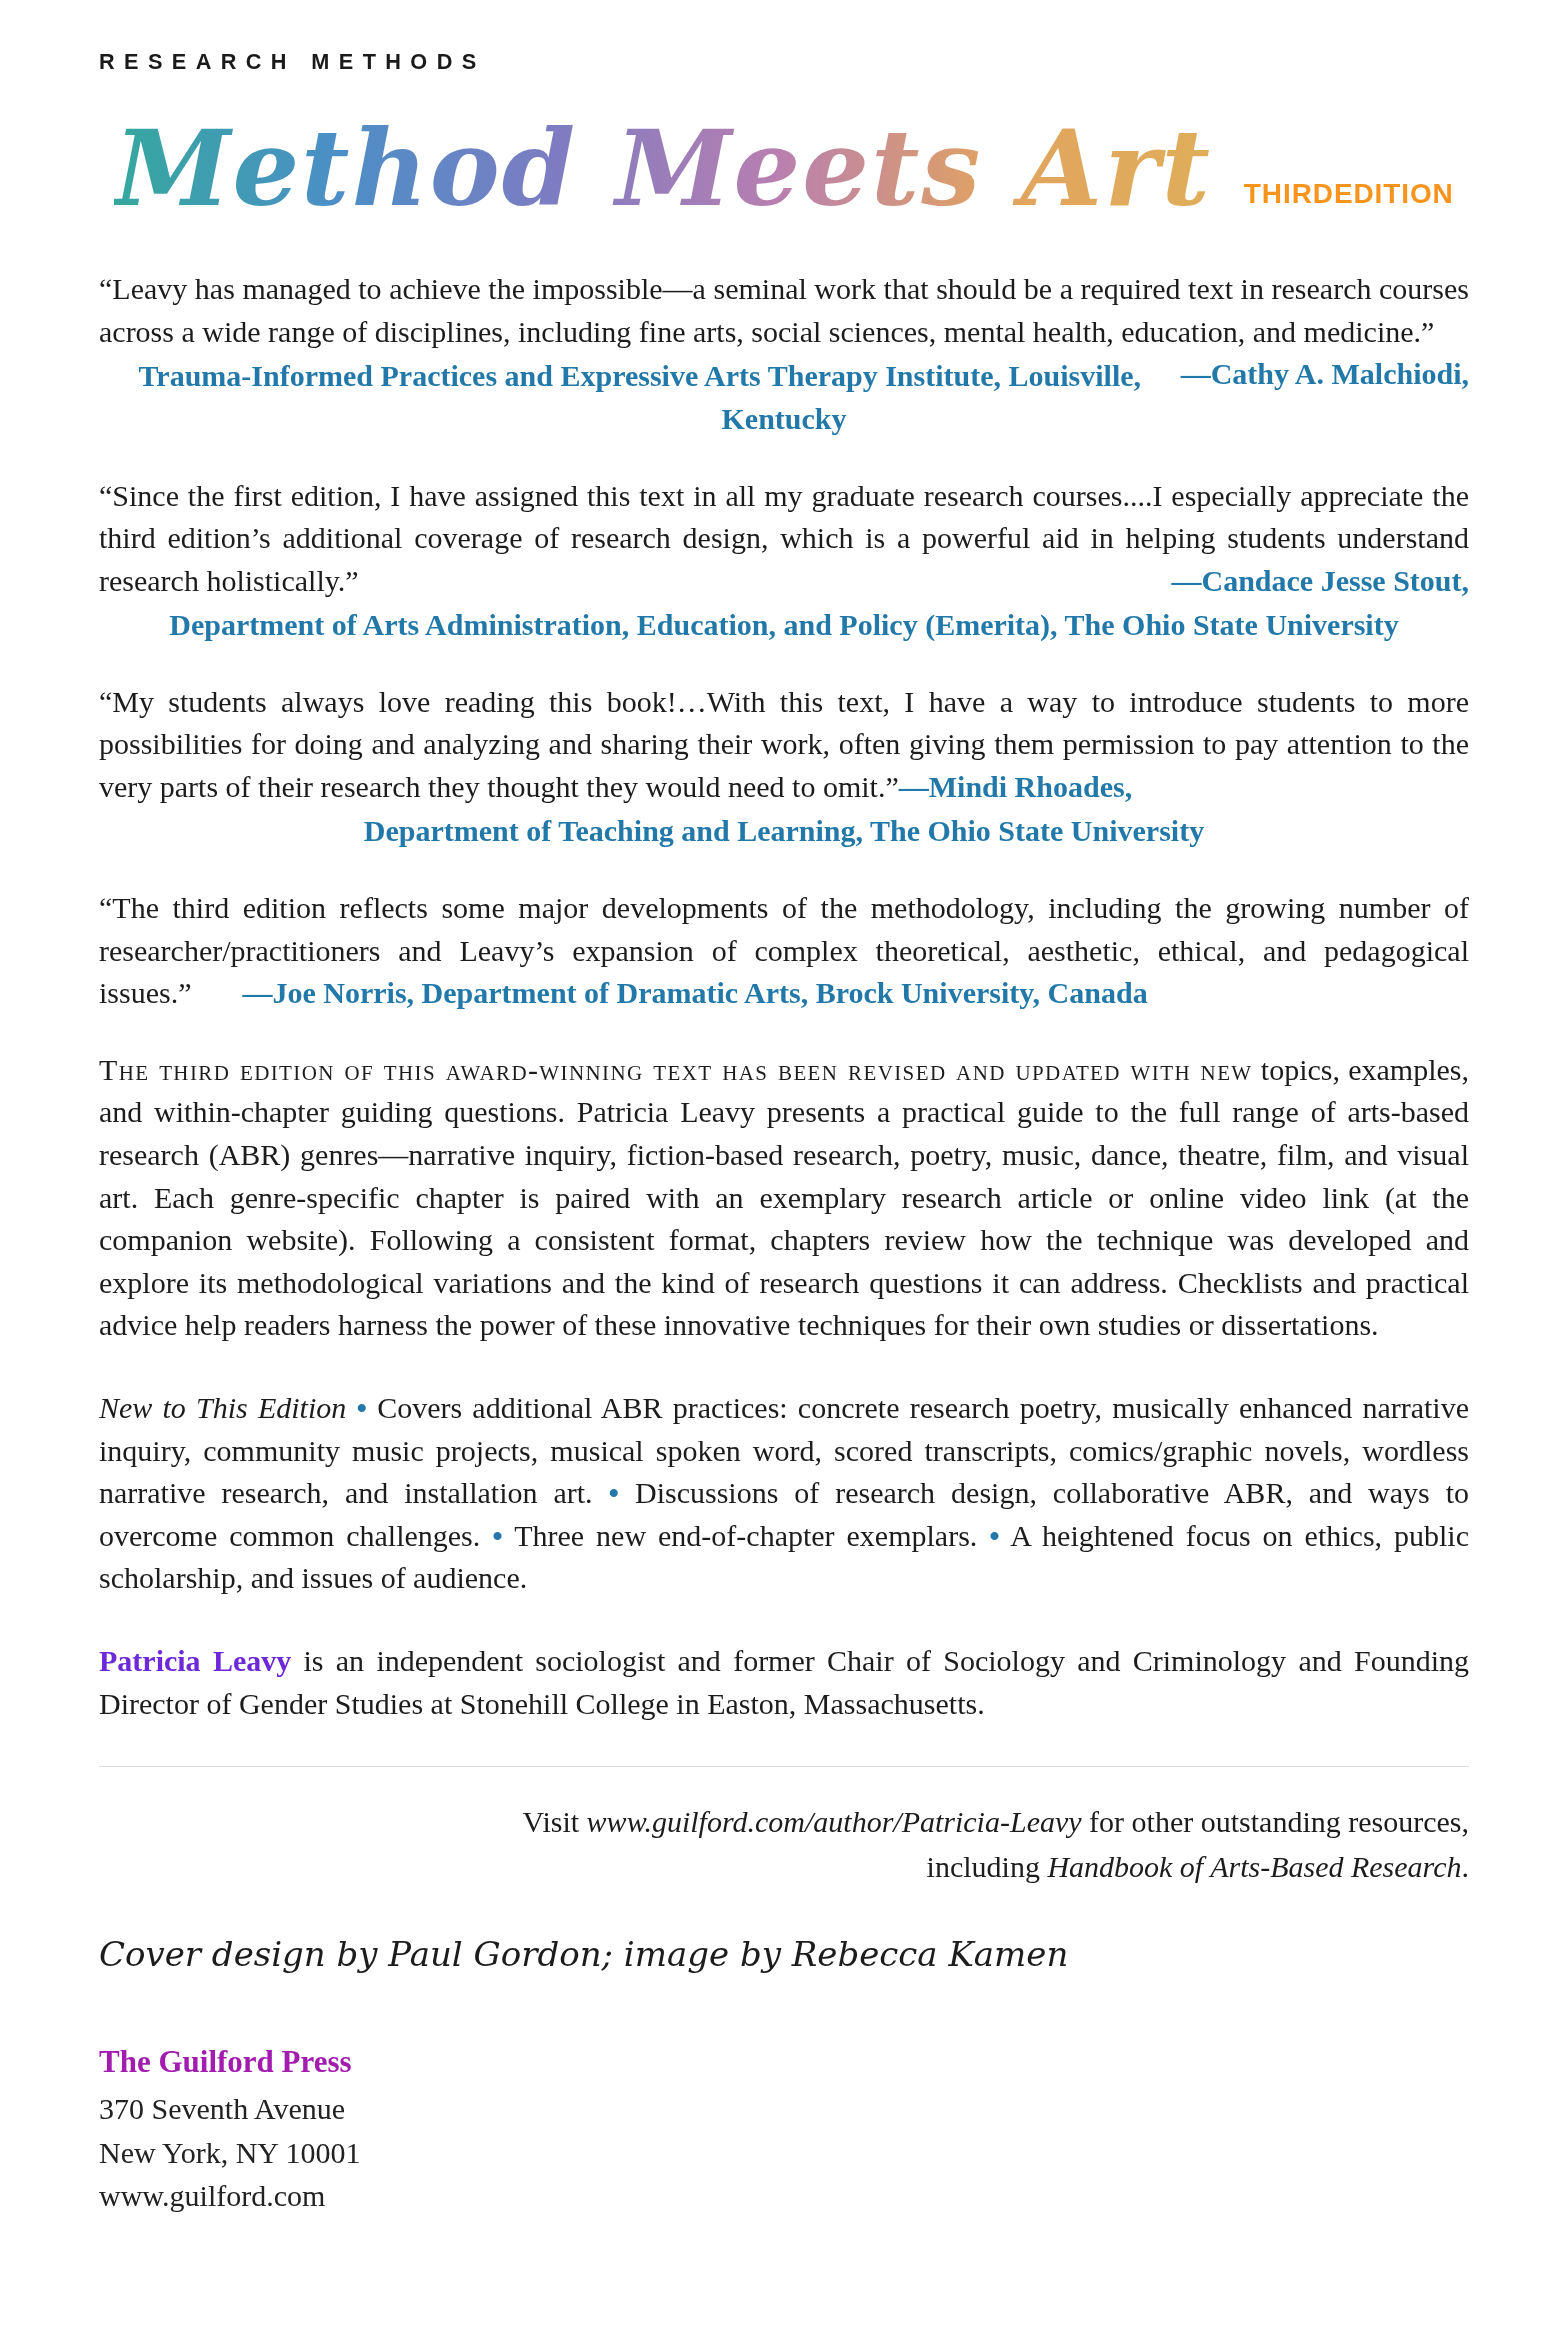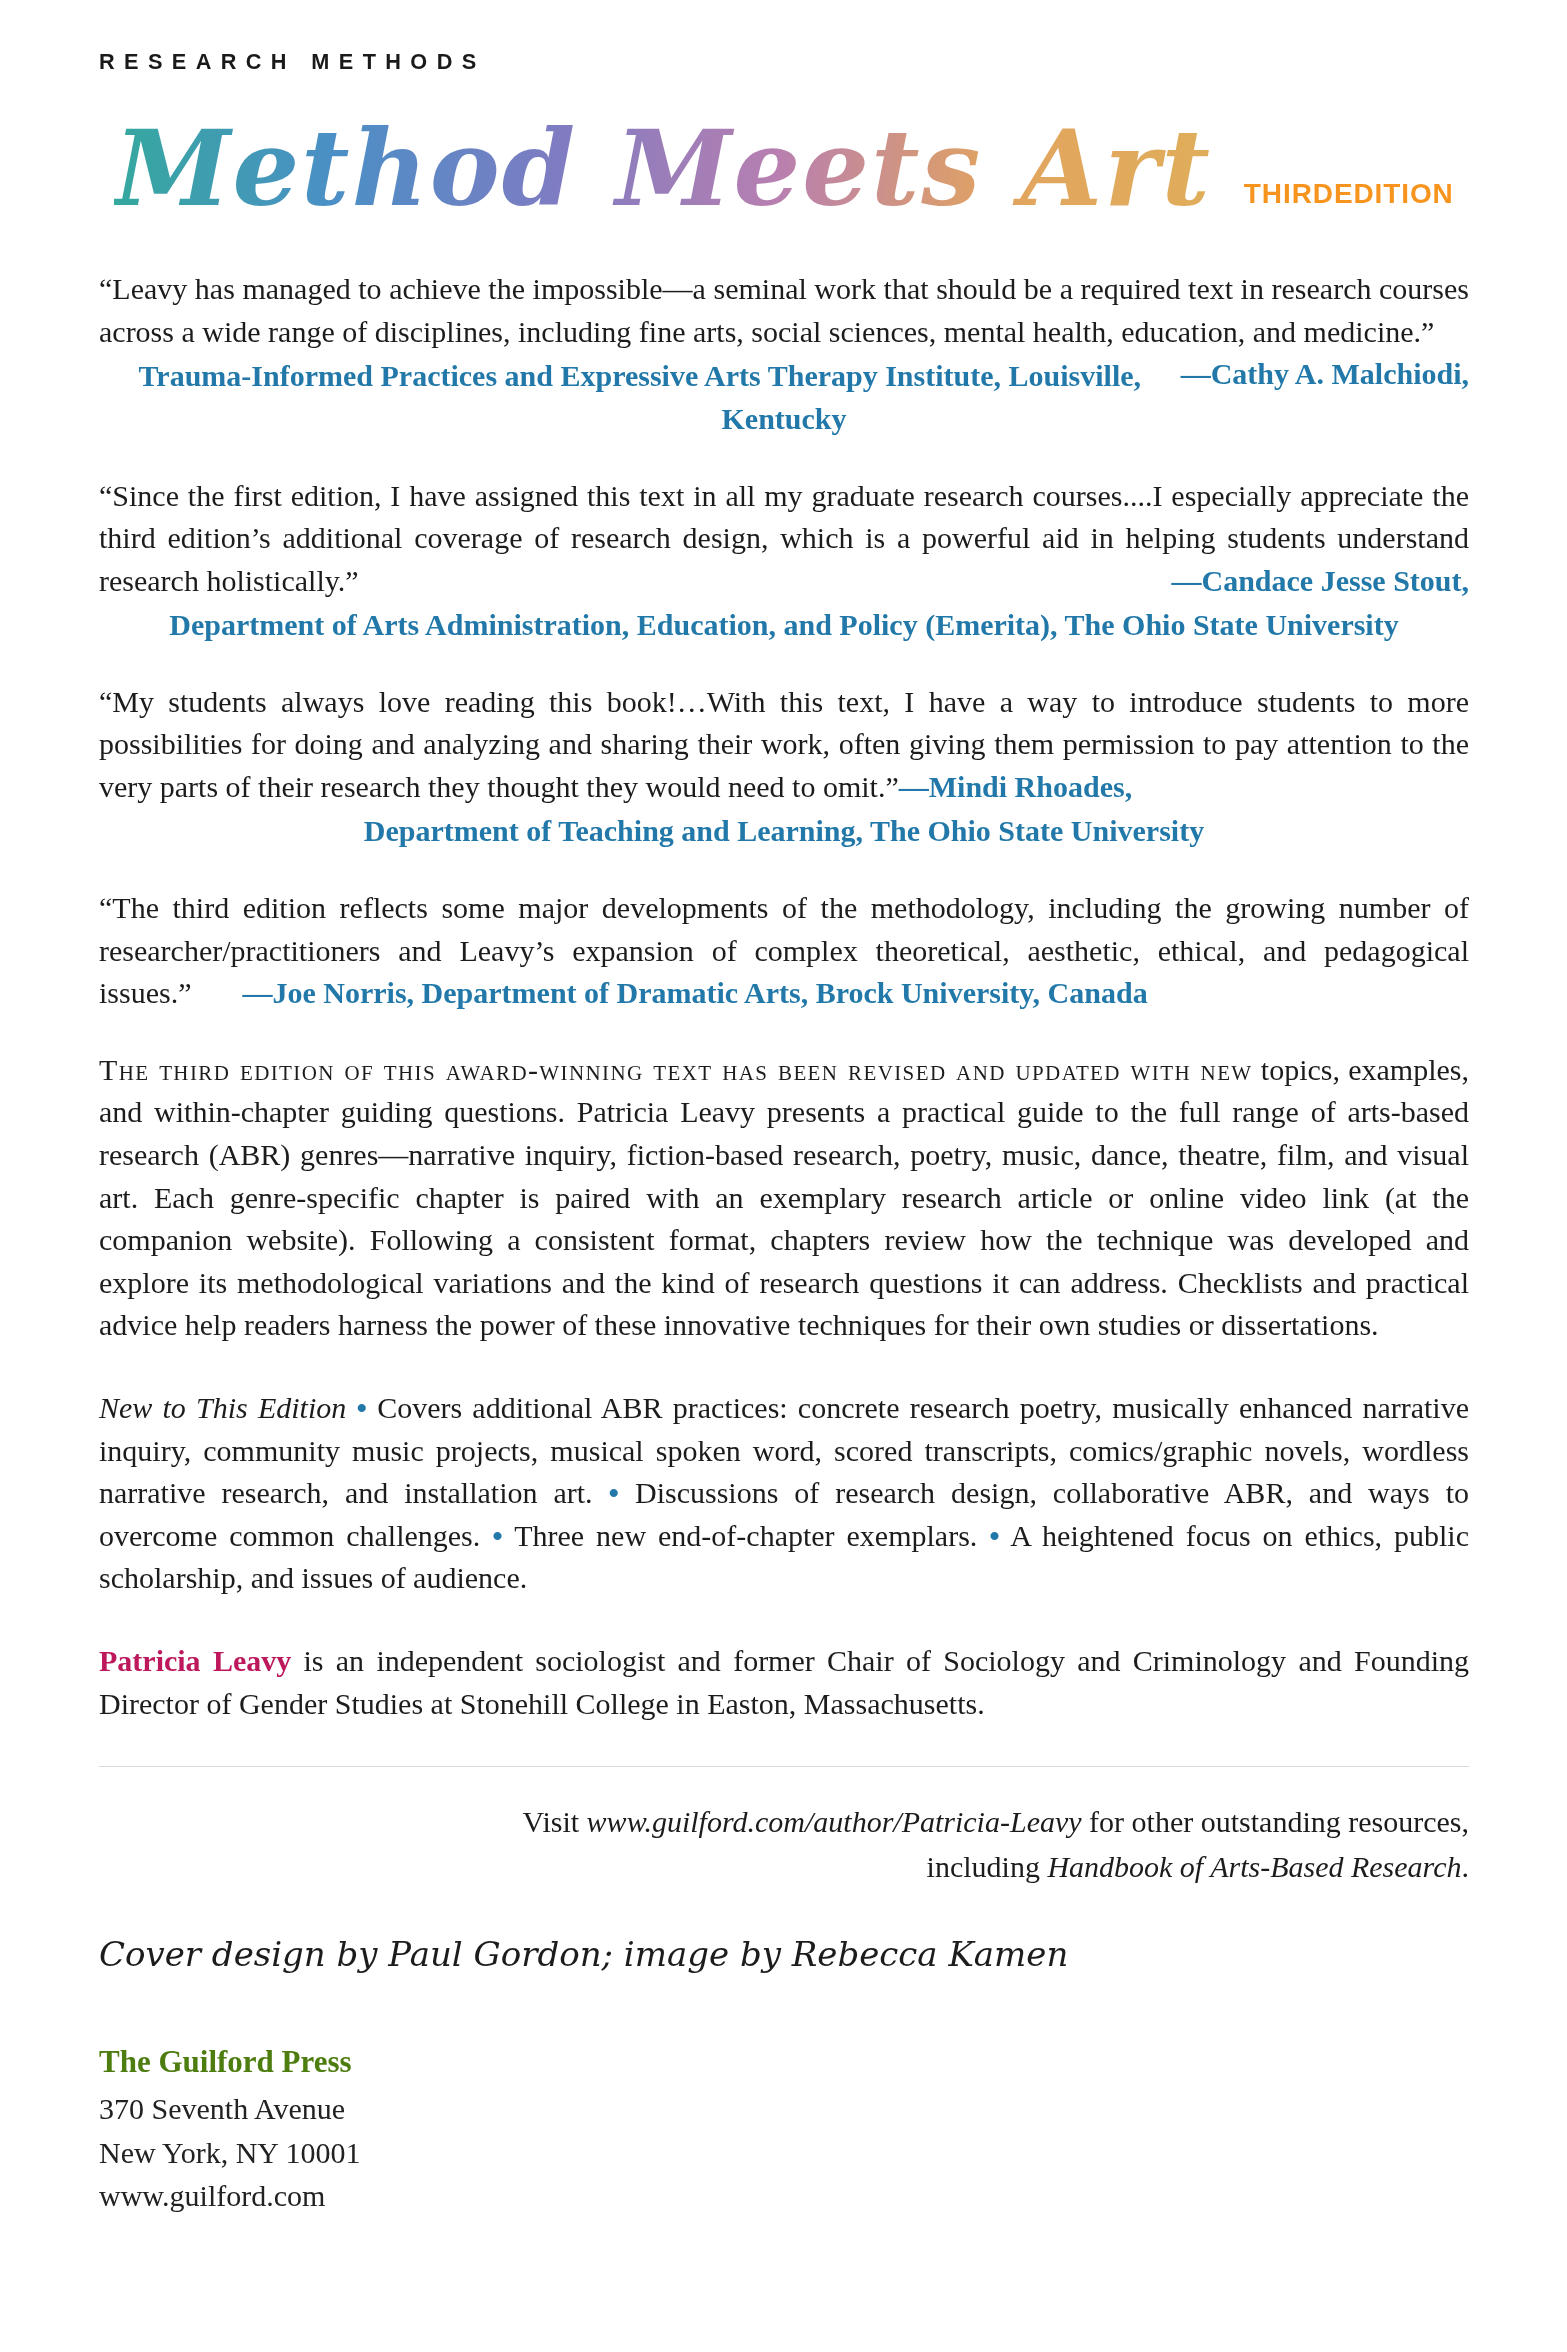--- a/index.html
+++ b/index.html
@@ -231,21 +231,21 @@
       <span>Covers additional ABR practices: concrete research poetry, musically enhanced narrative inquiry, community music projects, musical spoken word, scored transcripts, comics/graphic novels, wordless narrative research, and installation art.</span>
       <span class="bullet" style="color: rgb(34, 121, 169);">•</span>
       <span>Discussions of research design, collaborative ABR, and ways to overcome common challenges.</span>
       <span class="bullet" style="color: rgb(34, 121, 169);">•</span>
       <span>Three new end-of-chapter exemplars.</span>
       <span class="bullet" style="color: rgb(34, 121, 169);">•</span>
       <span>A heightened focus on ethics, public scholarship, and issues of audience.</span>
     </p>
 
     <p class="para">
-      <span class="name-blue" style="color: #be185d;">Patricia Leavy</span>
+      <span class="name-blue" style="color: #6d28d9;">Patricia Leavy</span>
       <span>is an independent sociologist and former Chair of Sociology and Criminology and Founding Director of Gender Studies at Stonehill College in Easton, Massachusetts.</span>
     </p>
 
   </section>
 
   <hr class="divider">
 
   <p class="visit">
     <span>Visit</span>
     <em>www.guilford.com/author/Patricia-Leavy</em>
@@ -253,21 +253,21 @@
     <br>
     <span>including</span>
     <em>Handbook of Arts-Based Research</em><span>.</span>
   </p>
 
   <p class="credit">Cover design by Paul Gordon; image by Rebecca Kamen</p>
 
   <div class="bottom-row">
 
     <div class="publisher">
-      <div class="pub-name" style="color: #4d7c0f;">The Guilford Press</div>
+      <div class="pub-name" style="color: #a21caf;">The Guilford Press</div>
       <div class="pub-line">370 Seventh Avenue</div>
       <div class="pub-line">New York, NY 10001</div>
       <div class="pub-line">www.guilford.com</div>
     </div>
 
 
   </div>
 
 </div>
 

